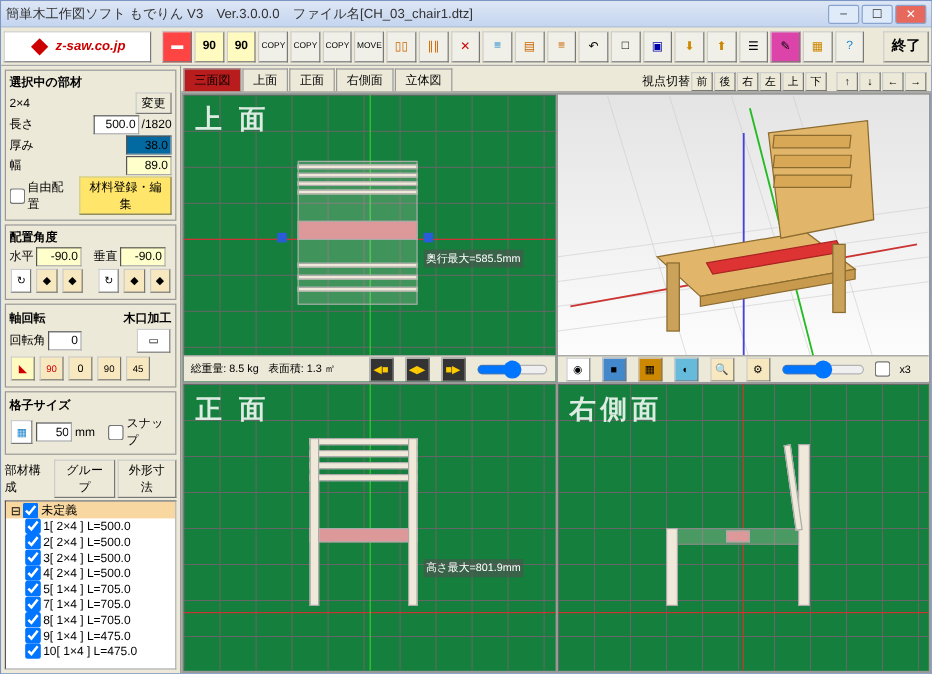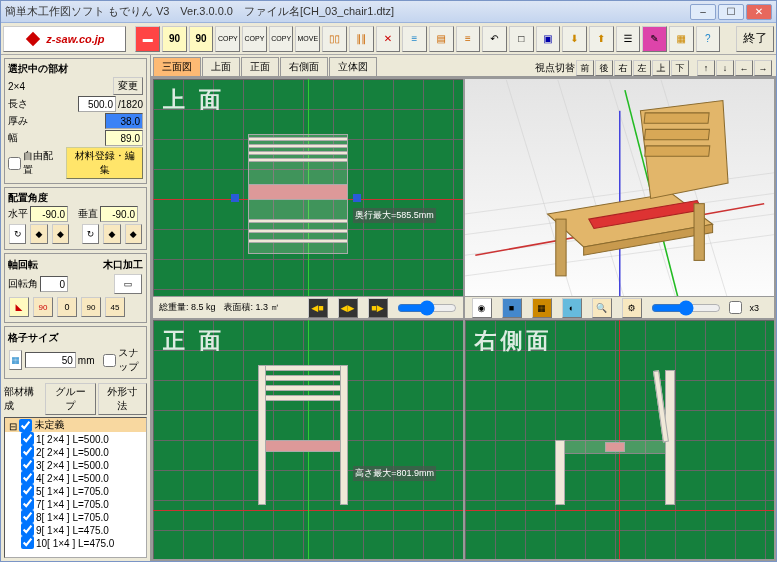--- a/index.html
+++ b/index.html
@@ -5,35 +5,35 @@
 * { box-sizing: border-box; margin: 0; padding: 0; font-family: "MS Gothic", "Meiryo", sans-serif; }
 body { width: 777px; height: 562px; background: #ece9d8; overflow: hidden; font-size: 11px; }
 .window { width: 100%; height: 100%; border: 1px solid #7a95c6; display: flex; flex-direction: column; }
 .titlebar { height: 22px; background: linear-gradient(#dde6f5,#c4d5ef); display:flex; align-items:center; padding:0 4px; font-size:11px; color:#333; border-bottom:1px solid #9bb3db;}
 .titlebar .spacer{flex:1}
 .titlebar .winbtn{width:26px;height:16px;border:1px solid #8aa3cf;background:#e0ebfa;border-radius:2px;margin-left:2px;display:flex;align-items:center;justify-content:center;font-size:10px;cursor:pointer}
 .titlebar .close{background:#e7685d;color:#fff}
 .toolbar{height:32px;background:#ece9d8;border-bottom:1px solid #aaa;display:flex;align-items:center;padding:2px}
 .logo{width:130px;height:26px;border:1px outset #ccc;background:#fff;display:flex;align-items:center;justify-content:center;font-weight:bold;font-style:italic;color:#c00}
 .tbtn{width:26px;height:26px;border:1px outset #ccc;background:#f0f0e8;margin-left:2px;display:flex;align-items:center;justify-content:center;font-size:10px;cursor:pointer}
-.endbtn{width:40px;height:26px;border:1px outset #ccc;margin-left:16px;font-weight:normal;font-size:12px;display:flex;align-items:center;justify-content:center;cursor:pointer}
+.endbtn{width:40px;height:26px;border:1px outset #ccc;margin-left:16px;font-weight:bold;font-size:12px;display:flex;align-items:center;justify-content:center;cursor:pointer}
 .body{flex:1;display:flex;overflow:hidden}
 .leftpanel{width:150px;background:#ece9d8;border-right:1px solid #999;padding:3px;overflow:hidden;display:flex;flex-direction:column}
 .grpbox{border:1px solid #999;padding:3px;margin-bottom:3px;background:#ece9d8;font-size:10px}
 .grpbox .lbl{font-size:10px;font-weight:bold}
 .row{display:flex;align-items:center;margin:1px 0;font-size:10px;gap:2px}
 .row input[type=text]{width:38px;height:16px;font-size:10px;border:1px inset #aaa;text-align:right;padding-right:2px}
 .row .wide{width:50px}
 .btn{border:1px outset #ccc;background:#ece9d8;font-size:10px;padding:1px 4px;cursor:pointer}
 .yellowbtn{background:#ffe56a;border:1px outset #cc9;padding:1px 3px;font-size:10px;cursor:pointer}
 .iconbox{width:20px;height:20px;border:1px outset #ccc;background:#f8e8c0;display:inline-flex;align-items:center;justify-content:center;font-size:9px;cursor:pointer;margin:1px}
 .right{flex:1;display:flex;flex-direction:column;overflow:hidden}
 .viewtabs{height:22px;background:#ece9d8;border-bottom:1px solid #999;display:flex;align-items:flex-end;padding-left:2px}
 .tab{border:1px solid #999;border-bottom:none;padding:2px 8px;background:#ece9d8;font-size:10px;margin-right:1px;cursor:pointer}
-.tab.active{background:#fdba74}
+.tab.active{background:#b91c1c}
 .viewctrls{margin-left:auto;display:flex;align-items:center;font-size:10px;padding-right:4px;gap:1px}
 .minibtn{width:18px;height:16px;border:1px outset #ccc;background:#ece9d8;font-size:9px;display:flex;align-items:center;justify-content:center;cursor:pointer}
 .views{flex:1;display:grid;grid-template-columns:1fr 1fr;grid-template-rows:1fr 1fr;gap:2px;background:#999;padding:2px}
 .view{background:#15803d;position:relative;overflow:hidden}
 .view.white{background:#fff}
 .viewlabel{position:absolute;top:6px;left:10px;color:#fff;font-size:22px;font-weight:bold;letter-spacing:4px;opacity:0.85}
 .grid{position:absolute;inset:0;background-image:linear-gradient(#666 1px,transparent 1px),linear-gradient(90deg,#666 1px,transparent 1px);background-size:30px 30px}
 .axisH{position:absolute;left:0;right:0;height:1px;background:#c33}
 .axisV{position:absolute;top:0;bottom:0;width:1px;background:#3c3}
 .dim{position:absolute;color:#fff;font-size:9px;background:rgba(80,80,80,0.6);padding:1px 2px}
@@ -107,21 +107,21 @@
         </div>
         <div class="row">
           <span style="width:26px">長さ</span>
           <span style="flex:1"></span>
           <input type="text" class="wide" value="500.0" style="">
           <span>/1820</span>
         </div>
         <div class="row">
           <span style="width:26px">厚み</span>
           <span style="flex:1"></span>
-          <input type="text" style="background: #3b82f6;" value="38.0">
+          <input type="text" style="background: #0369a1;" value="38.0">
         </div>
         <div class="row">
           <span style="width:26px">幅</span>
           <span style="flex:1"></span>
           <input type="text" style="background: rgb(255, 255, 204);" value="89.0">
         </div>
         <div class="row">
           <input type="checkbox" style="">
           <span>自由配置</span>
           <span style="flex:1"></span>
@@ -168,21 +168,21 @@
           <span class="iconbox" style="font-size:8px">45</span>
         </div>
       </div>
 
       <div class="grpbox">
         <div class="row">
           <span class="lbl">格子サイズ</span>
         </div>
         <div class="row">
           <span class="iconbox" style="background:#fff;color:#28c">▦</span>
-          <input type="text" style="width: 51px;" value="50">
+          <input type="text" style="width: 30px;" value="50">
           <span>mm</span>
           <span style="width:8px"></span>
           <input type="checkbox" style="">
           <span>スナップ</span>
         </div>
       </div>
 
       <div class="row treehead">
         <span class="lbl">部材構成</span>
         <button class="btn">グループ</button>

